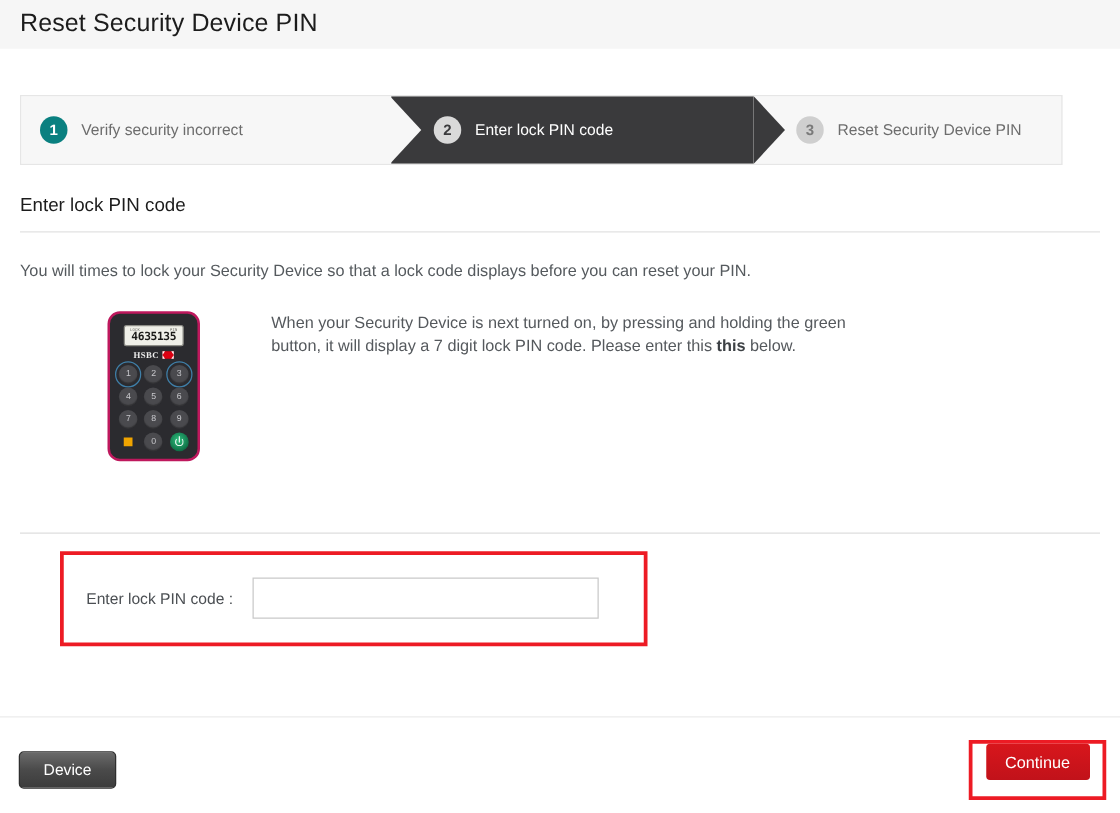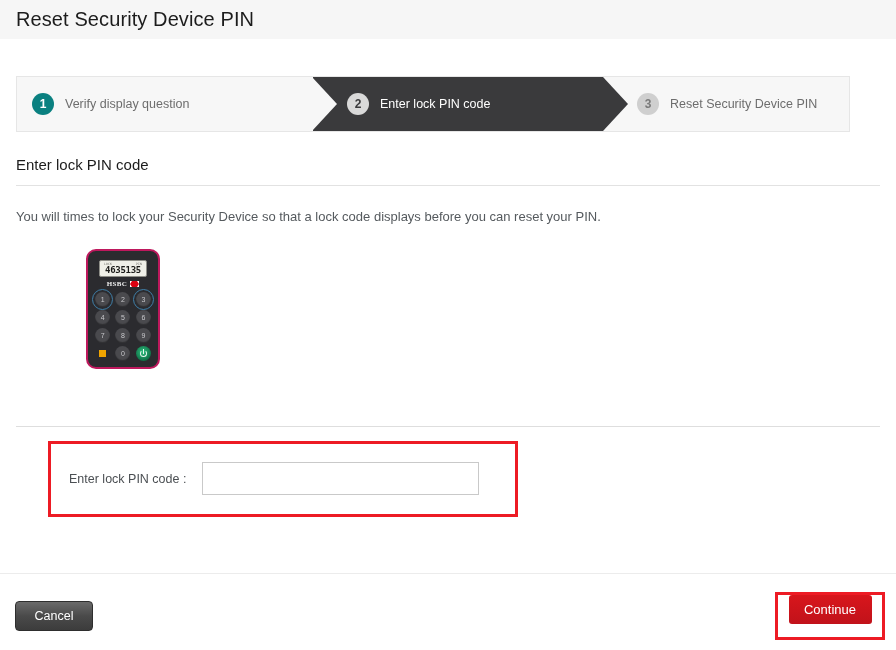--- a/index.html
+++ b/index.html
@@ -386,21 +386,21 @@
 
 <div class="page-header">
   <h1>Reset Security Device PIN</h1>
 </div>
 
 <div class="stepbar-wrap">
   <div class="stepbar">
 
     <div class="step step-1">
       <span class="step-num num-done">1</span>
-      <span class="step-label lbl-done">Verify display question</span>
+      <span class="step-label lbl-done">Verify security incorrect</span>
     </div>
 
     <div class="step step-2">
       <span class="step-num num-current">2</span>
       <span class="step-label lbl-current">Enter lock PIN code</span>
     </div>
 
     <div class="step step-3">
       <span class="step-num num-todo">3</span>
       <span class="step-label lbl-todo">Reset Security Device PIN</span>
@@ -444,30 +444,31 @@
       <span class="key-sq">
           <i></i>
         </span>
       <span class="key">0</span>
       <span class="key-power"></span>
     </div>
 
   </div>
 
   <div class="instructions">
+    <p><span>When your Security Device is next turned on, by pressing and holding the green button, it will display a 7 digit lock PIN code. Please enter this </span><b>this</b><span> below.</span></p>
   </div>
 
 </div>
 
 <div class="rule2"></div>
 
 <div class="input-highlight">
   <label class="field-label">Enter lock PIN code :</label>
   <input class="pin-input" type="text" placeholder="" style="">
 </div>
 
 <div class="footer-rule"></div>
 
-<button class="btn-cancel">Cancel</button>
+<button class="btn-cancel">Device</button>
 
 <div class="continue-highlight">
   <button class="btn-continue">Continue</button>
 </div>
 
 </body></html>

